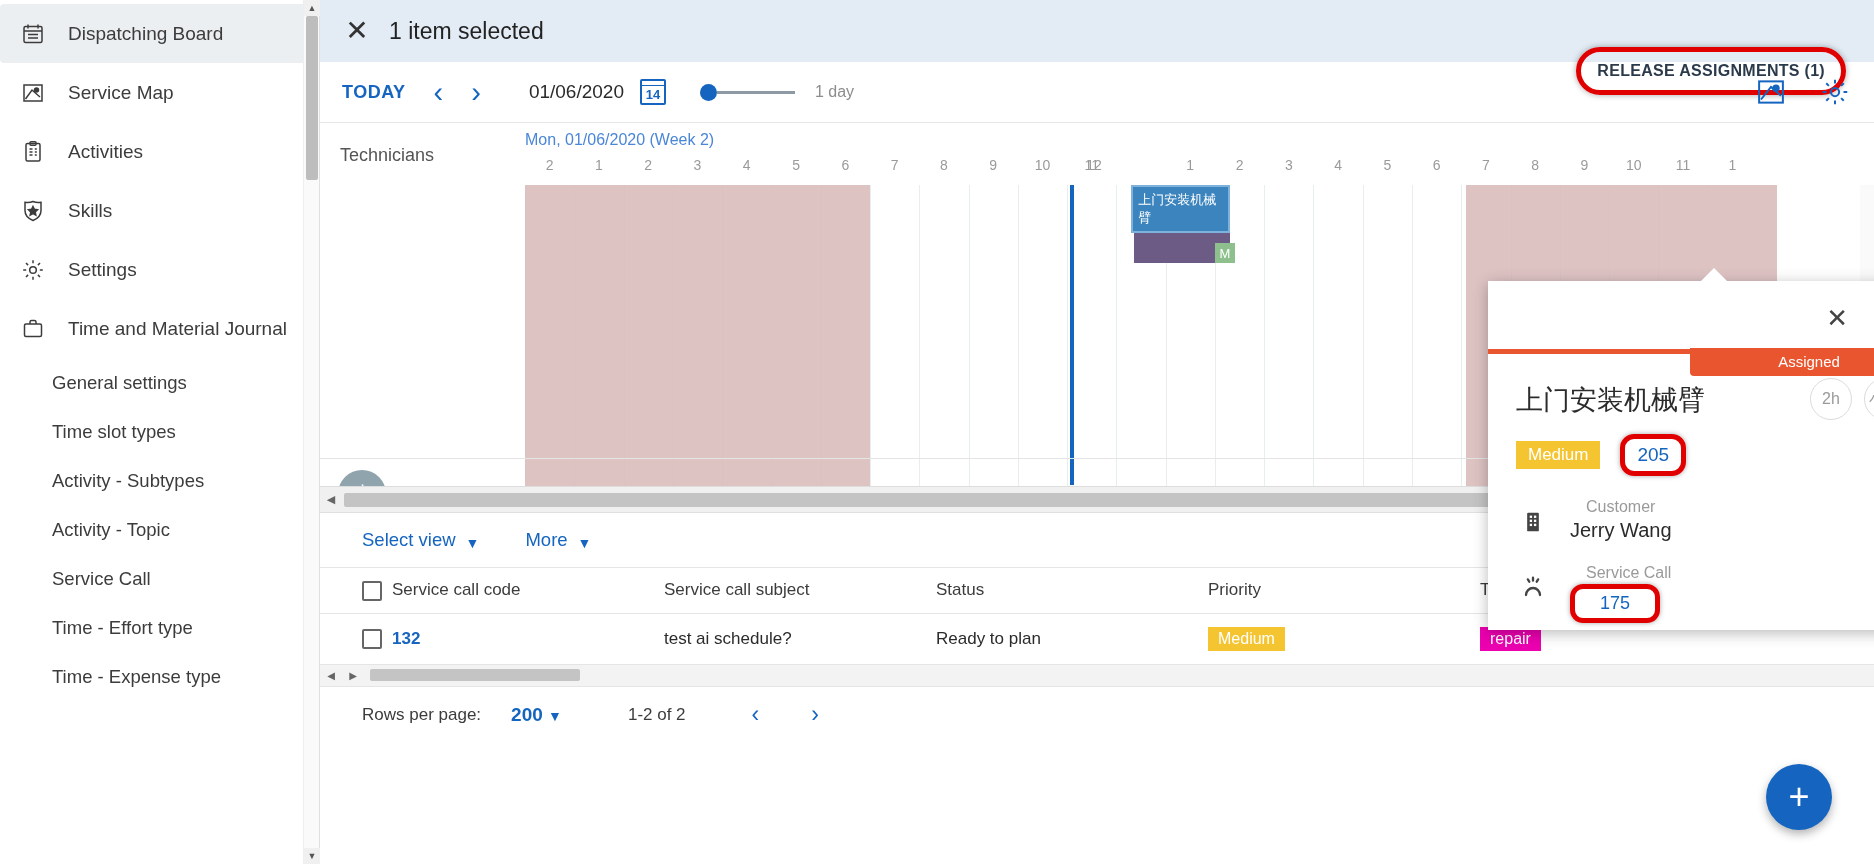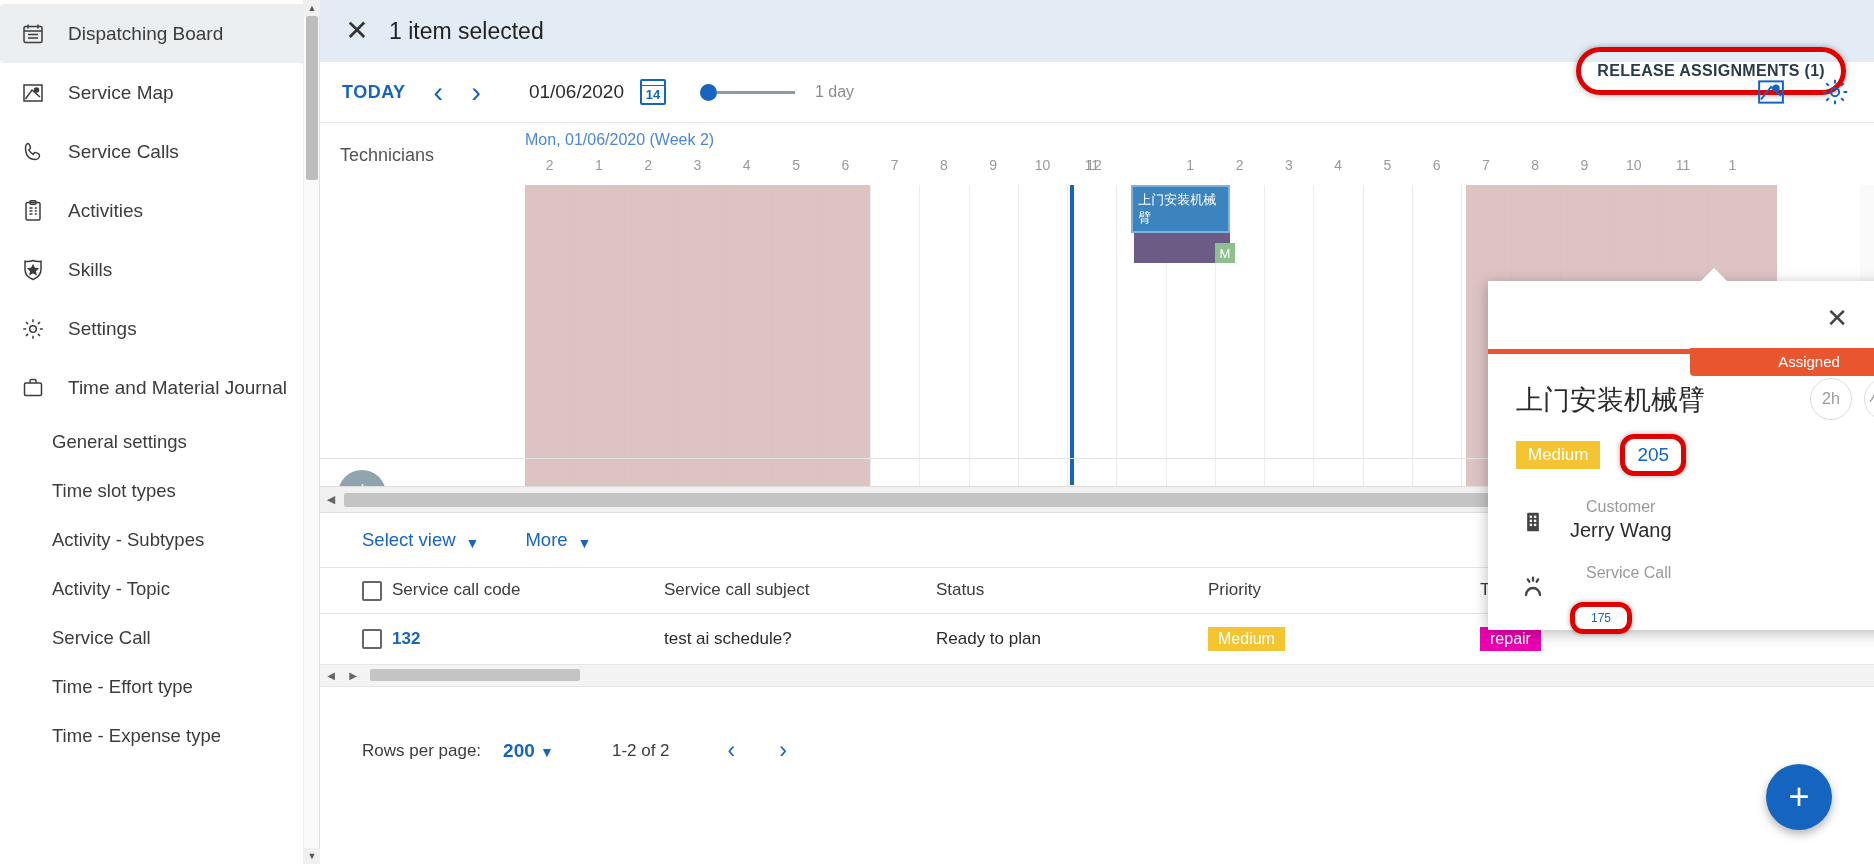--- a/index.html
+++ b/index.html
@@ -155,21 +155,21 @@
   .chip { display: inline-block; padding: 3px 10px; font-size: 16px; color: #fff; }
   .chip.medium { background: #f5c431; color: #fff; }
   .chip.repair { background: #ec00b0; }
   .filter-ico { display:inline-block; margin-left:8px; color:#666; font-size:13px; vertical-align:middle;}
 
   
   #tbl-hbar { height: 22px; background: #f3f3f3; display: flex; align-items: center; border-bottom:1px solid #e5e5e5;}
   #tbl-hbar .sarrow { width: 22px; text-align: center; font-size: 10px; color: #666; cursor: pointer; }
   #tbl-hthumb { height: 12px; width: 210px; background: #c4c4c4; border-radius: 2px; margin-left: 6px; }
 
-  #pager { height: 56px; display: flex; align-items: center; padding-left: 42px; gap: 22px; font-size: 17px; color: #3c3c3c; margin-top: 36px; }
+  #pager { height: 56px; display: flex; align-items: center; padding-left: 42px; gap: 30px; font-size: 17px; color: #3c3c3c; }
   #rows-val { color: #1565c0; font-weight: bold; font-size: 19px; cursor: pointer; }
   .pg-chev { color: #1565c0; font-size: 23px; cursor: pointer; font-weight: 300; }
 
   
   #fab {
     position: absolute; right: 42px; bottom: 34px; width: 66px; height: 66px;
     border-radius: 50%; background: #1565c0; color: #fff; font-size: 36px; font-weight: 300;
     display: flex; align-items: center; justify-content: center; cursor: pointer;
     box-shadow: 0 4px 10px rgba(0,0,0,.3);
   }
@@ -205,22 +205,22 @@
   #pp-code {
     color: #1565c0; font-size: 19px; padding: 5px 12px;
     border: 5px solid #e00000; border-radius: 14px; box-shadow: 0 0 5px rgba(0,0,0,.35);
   }
   .pp-field { display: flex; align-items: flex-start; margin-top: 22px; gap: 20px; }
   .pp-ico { width: 34px; display: flex; justify-content: center; padding-top: 10px; }
   .pp-ico svg { width: 28px; height: 28px; }
   .pp-lbl { font-size: 16px; color: #9a9a9a; margin-left: 16px; }
   .pp-val { font-size: 20px; color: #2b2b2b; margin-top: 3px; }
   .pp-val.codebox {
-    display: inline-block; color: #1565c0; font-size: 12px; padding: 4px 16px;
-    border: 5px solid #e00000; border-radius: 13px; box-shadow: 0 0 5px rgba(0,0,0,.35); margin-top: 20px;
+    display: inline-block; color: #1565c0; font-size: 18px; padding: 4px 25px;
+    border: 5px solid #e00000; border-radius: 13px; box-shadow: 0 0 5px rgba(0,0,0,.35); margin-top: 2px;
   }
 </style>
 </head>
 <body>
 
 <div id="app">
 
   <div id="sidebar">
     <div class="nav-list" id="nav-list">
         <div class="nav-item active">
@@ -234,28 +234,20 @@
         </div>
         <div class="nav-item">
           <span class="nav-icon">
             <svg viewBox="0 0 24 24">
               <rect x="3" y="4" width="18" height="16"></rect>
               <path d="M4.5 18L11 9l8 7"></path>
               <circle cx="15.5" cy="9" r="2" fill="#3c3c3c"></circle>
             </svg>
           </span>
           <span class="nav-label">Service Map</span>
-        </div>
-        <div class="nav-item">
-          <span class="nav-icon">
-            <svg viewBox="0 0 24 24">
-              <path d="M6.5 3.5c1 0 1.8.6 2.1 1.5l.8 2.2c.2.7 0 1.4-.6 1.8l-1 .7c.9 2 2.5 3.6 4.5 4.5l.7-1c.4-.6 1.1-.8 1.8-.6l2.2.8c.9.3 1.5 1.1 1.5 2.1 0 2.2-1.8 4-4 4C8.3 19.5 4.5 15.7 4.5 7.5c0-2.2 1.8-4 2-4z"></path>
-            </svg>
-          </span>
-          <span class="nav-label">Service Calls</span>
         </div>
         <div class="nav-item">
           <span class="nav-icon">
             <svg viewBox="0 0 24 24">
               <rect x="5" y="3.5" width="14" height="17.5" rx="1.5"></rect>
               <rect x="9" y="1.8" width="6" height="3.4" rx="1"></rect>
               <path d="M8.5 9h3M8.5 12h3M8.5 15h3M13.8 9h2M13.8 12h2M13.8 15h2"></path>
             </svg>
           </span>
           <span class="nav-label">Activities</span>

